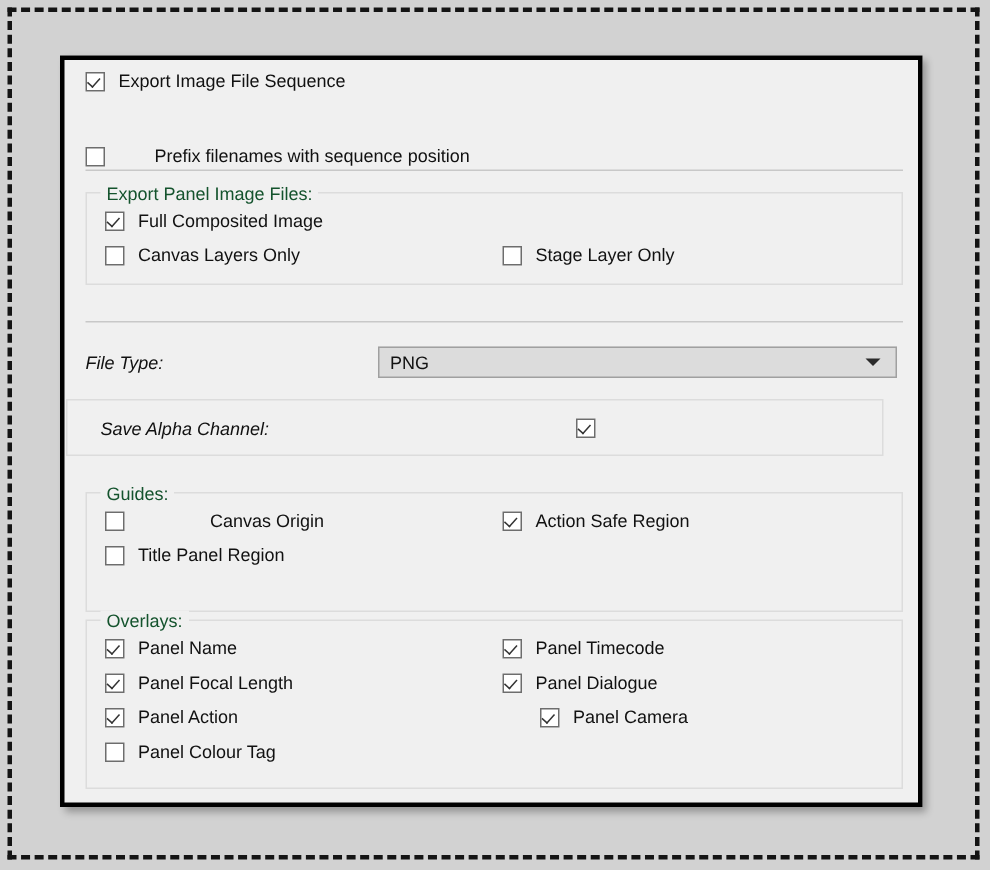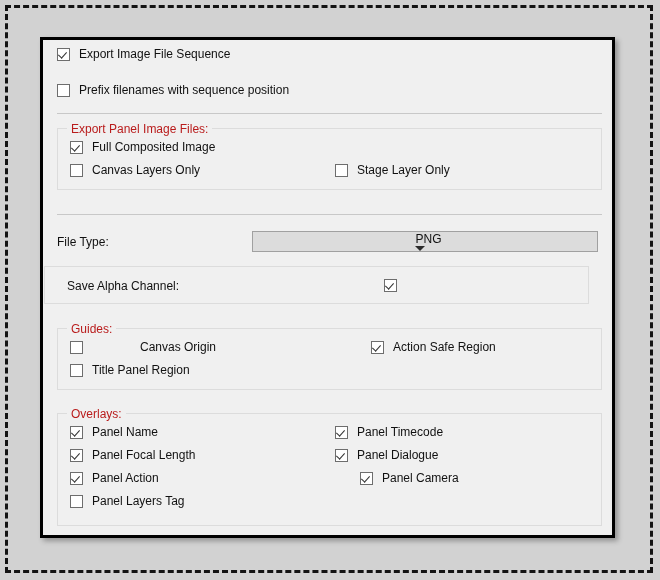--- a/index.html
+++ b/index.html
@@ -80,21 +80,21 @@
     border: 1px solid #dcdcdc;
     box-sizing: border-box;
   }
   .group-title {
     position: absolute;
     top: -7px;
     left: 9px;
     background: #f0f0f0;
     padding: 0 4px;
     font-size: 12px;
-    color: #b91c1c;
+    color: #14532d;
     white-space: nowrap;
   }
 
   
   .sep {
     position: absolute;
     height: 1px;
     background: #c8c8c8;
   }
 
@@ -103,55 +103,55 @@
     position: absolute;
     left: 209px;
     top: 191px;
     width: 346px;
     height: 21px;
     background: #dcdcdc;
     border: 1px solid #a0a0a0;
     box-sizing: border-box;
     display: flex;
     align-items: center;
-    flex-direction: column;
   }
   #filetype-combo .combo-value {
     margin-left: 7px;
     flex: 1;
     white-space: nowrap;
   }
   #filetype-combo .arrow {
     width: 0;
     height: 0;
     border-left: 5px solid transparent;
     border-right: 5px solid transparent;
     border-top: 5px solid #2b2b2b;
     margin-right: 10px;
   }
 
   .static-label {
     position: absolute;
     white-space: nowrap;
     line-height: 14px;
+    font-style: italic;
   }
 </style>
 </head>
 <body>
 
 <div id="dashed-frame"></div>
 
 <div id="panel">
 
   <div class="row" style="left:14px; top:7px;">
     <span class="cb checked"></span>
     <span class="cb-label">Export Image File Sequence</span>
   </div>
 
-  <div class="row" style="left:14px; top:43px;">
+  <div class="row" style="left:14px; top:57px;gap:24px;">
     <span class="cb"></span>
     <span class="cb-label">Prefix filenames with sequence position</span>
   </div>
 
   <div class="sep" style="left:14px; top:73px; width:545px;"></div>
 
   <div class="groupbox" style="left:14px; top:88px; width:545px; height:62px;">
     <span class="group-title">Export Panel Image Files:</span>
 
     <div class="row" style="left:12px; top:11px;">
@@ -177,34 +177,34 @@
   <div id="filetype-combo">
     <span class="combo-value">PNG</span>
     <span class="arrow"></span>
   </div>
 
   <div class="groupbox" style="left:1px; top:226px; width:545px; height:38px;">
     <span class="static-label" style="left:22px; top:12px;">Save Alpha Channel:</span>
     <span class="cb checked" style="position:absolute; left:339px; top:12px;"></span>
   </div>
 
-  <div class="groupbox" style="left:14px; top:288px; width:545px; height:62px;">
+  <div class="groupbox" style="left:14px; top:288px; width:545px; height:80px;">
     <span class="group-title">Guides:</span>
 
     <div class="row" style="left:12px; top:11px;gap:48px;">
       <span class="cb"></span>
       <span class="cb-label">Canvas Origin</span>
     </div>
 
     <div class="row" style="left:12px; top:34px;">
       <span class="cb"></span>
       <span class="cb-label">Title Panel Region</span>
     </div>
 
-    <div class="row" style="left:277px; top:11px;margin-left:36px;">
+    <div class="row" style="left:277px; top:11px;">
       <span class="cb checked"></span>
       <span class="cb-label">Action Safe Region</span>
     </div>
   </div>
 
   <div class="groupbox" style="left:14px; top:373px; width:545px; height:113px;">
     <span class="group-title">Overlays:</span>
 
     <div class="row" style="left:12px; top:11px;">
       <span class="cb checked"></span>
@@ -216,21 +216,21 @@
       <span class="cb-label">Panel Focal Length</span>
     </div>
 
     <div class="row" style="left:12px; top:57px;text-align:right;">
       <span class="cb checked"></span>
       <span class="cb-label">Panel Action</span>
     </div>
 
     <div class="row" style="left:12px; top:80px;">
       <span class="cb"></span>
-      <span class="cb-label">Panel Layers Tag</span>
+      <span class="cb-label">Panel Colour Tag</span>
     </div>
 
     <div class="row" style="left:277px; top:11px;">
       <span class="cb checked"></span>
       <span class="cb-label">Panel Timecode</span>
     </div>
 
     <div class="row" style="left:277px; top:34px;">
       <span class="cb checked"></span>
       <span class="cb-label">Panel Dialogue</span>

